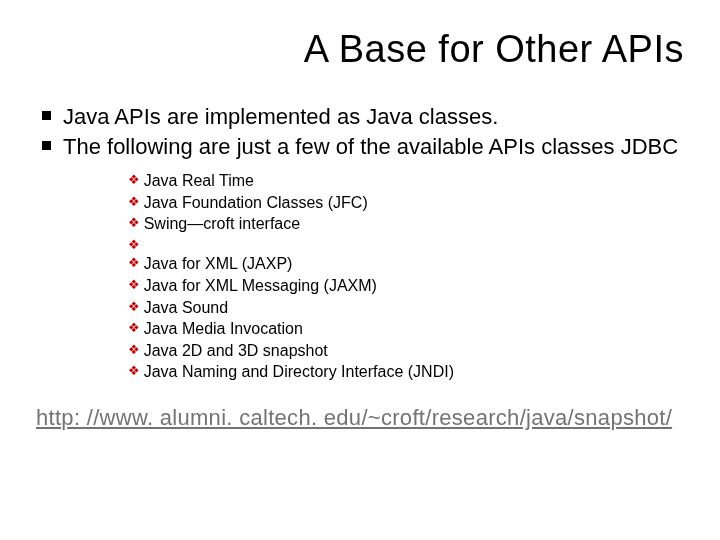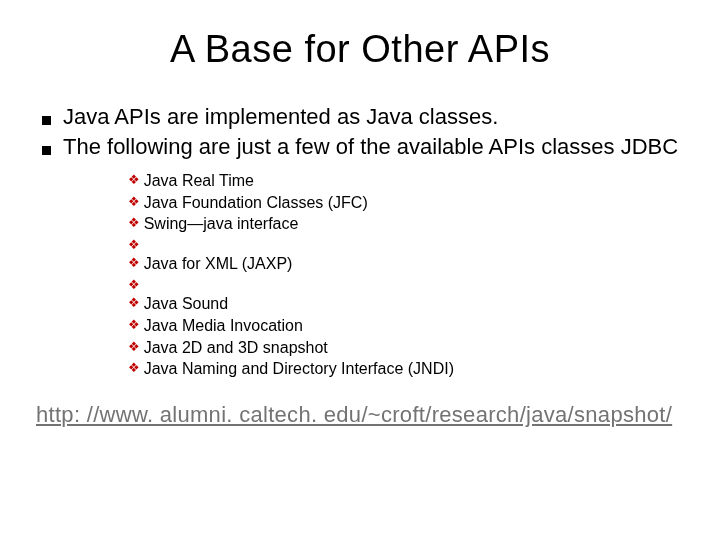--- a/index.html
+++ b/index.html
@@ -12,31 +12,31 @@
     overflow: hidden;
   }
   .slide {
     width: 100%;
     height: 100%;
     padding: 28px 36px 20px 36px;
   }
   .title {
     font-size: 38px;
     font-weight: 400;
-    text-align: center;
+    text-align: right;
     margin-bottom: 32px;
     letter-spacing: 0.5px;
   }
   .level1 {
     list-style: none;
     margin-left: 6px;
   }
   .level1-item {
     display: flex;
-    align-items: center;
+    align-items: flex-start;
     font-size: 22px;
     line-height: 1.25;
     margin-bottom: 2px;
   }
   .bullet-square {
     display: inline-block;
     width: 9px;
     height: 9px;
     background: #000;
     margin-right: 12px;
@@ -92,31 +92,32 @@
     <li class="level2-item">
         <span class="bullet-diamond">❖</span>
         <span>Java Real Time</span>
       </li>
     <li class="level2-item">
         <span class="bullet-diamond">❖</span>
         <span>Java Foundation Classes (JFC)</span>
       </li>
     <li class="level2-item">
         <span class="bullet-diamond">❖</span>
-        <span>Swing—java interface</span>
+        <span>Swing—croft interface</span>
       </li>
     <li class="level2-item">
         <span class="bullet-diamond">❖</span>
       </li>
     <li class="level2-item">
         <span class="bullet-diamond">❖</span>
         <span>Java for XML (JAXP)</span>
       </li>
     <li class="level2-item">
         <span class="bullet-diamond">❖</span>
+        <span>Java for XML Messaging (JAXM)</span>
       </li>
     <li class="level2-item">
         <span class="bullet-diamond">❖</span>
         <span>Java Sound</span>
       </li>
     <li class="level2-item">
         <span class="bullet-diamond">❖</span>
         <span>Java Media Invocation</span>
       </li>
     <li class="level2-item">

